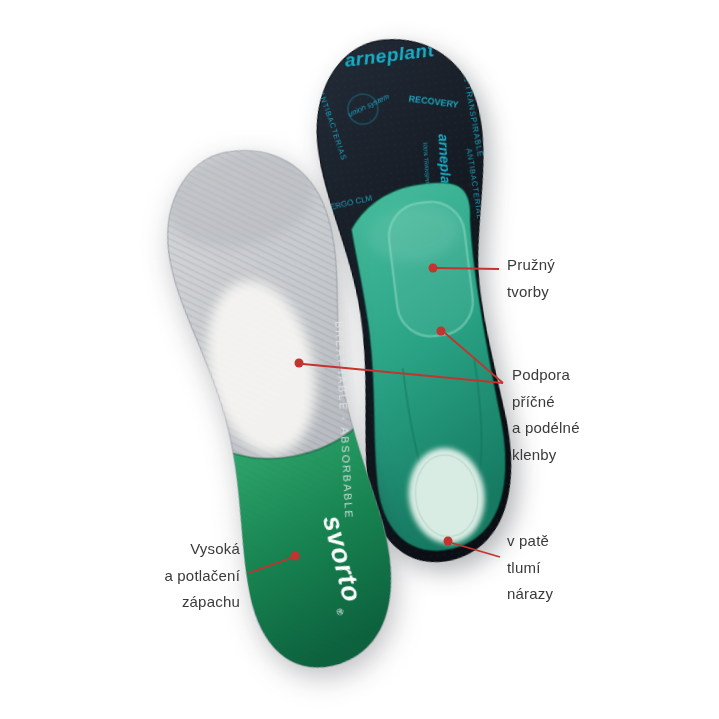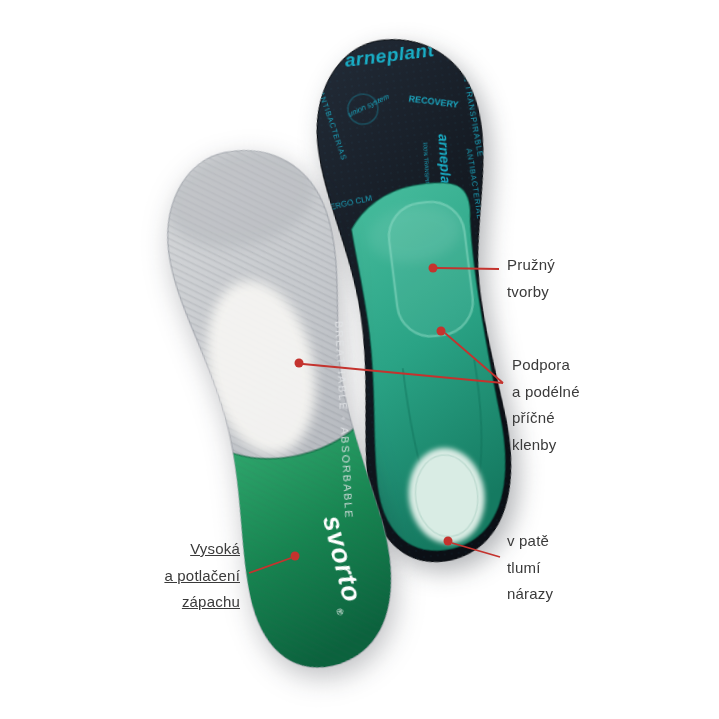--- a/index.html
+++ b/index.html
@@ -2,23 +2,23 @@
 <html><head>
 <meta charset="utf-8">
 <style>
   html,body{margin:0;padding:0;background:#ffffff;}
   .stage{position:relative;width:719px;height:719px;background:#ffffff;overflow:hidden;
          font-family:"Liberation Sans",sans-serif;}
   .stage svg{position:absolute;left:0;top:0;}
   .callout{position:absolute;color:#3a3a3a;font-size:15px;line-height:26.5px;letter-spacing:.2px;}
   .callout span{display:block;}
   .right-side{text-align:left;}
-  .left-side{text-align:right;text-decoration:underline;}
+  .left-side{text-align:right;}
   #lbl-pruzny{left:507px;top:252px;}
-  #lbl-podpora{left:512px;top:352px;}
+  #lbl-podpora{left:512px;top:362px;}
   #lbl-vymekceni{left:507px;top:528px;}
   #lbl-savost{right:479px;top:536px;}
   .gBack{filter:drop-shadow(6px 10px 12px rgba(20,25,35,.32));}
   .gFront{filter:drop-shadow(2px 10px 14px rgba(20,25,35,.28));}
 </style>
 </head>
 <body>
 
 <div class="stage">
 
@@ -121,22 +121,22 @@
   </g>
 </svg>
 
   <div class="callout right-side" id="lbl-pruzny">
     <span>Pružný</span>
     <span>tvorby</span>
   </div>
 
   <div class="callout right-side" id="lbl-podpora">
     <span>Podpora</span>
+    <span>příčné</span>
     <span>a podélné</span>
-    <span>příčné</span>
     <span>klenby</span>
   </div>
 
   <div class="callout right-side" id="lbl-vymekceni">
     <span>v patě</span>
     <span>tlumí</span>
     <span>nárazy</span>
   </div>
 
   <div class="callout left-side" id="lbl-savost">

